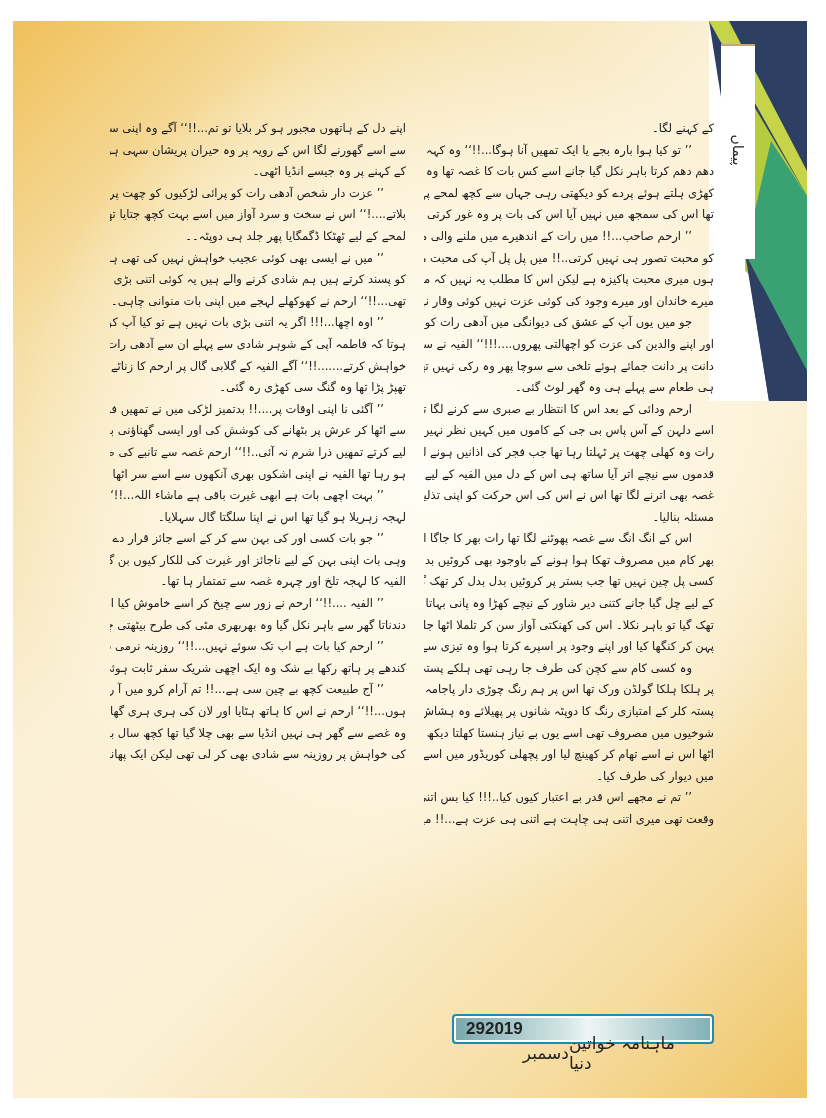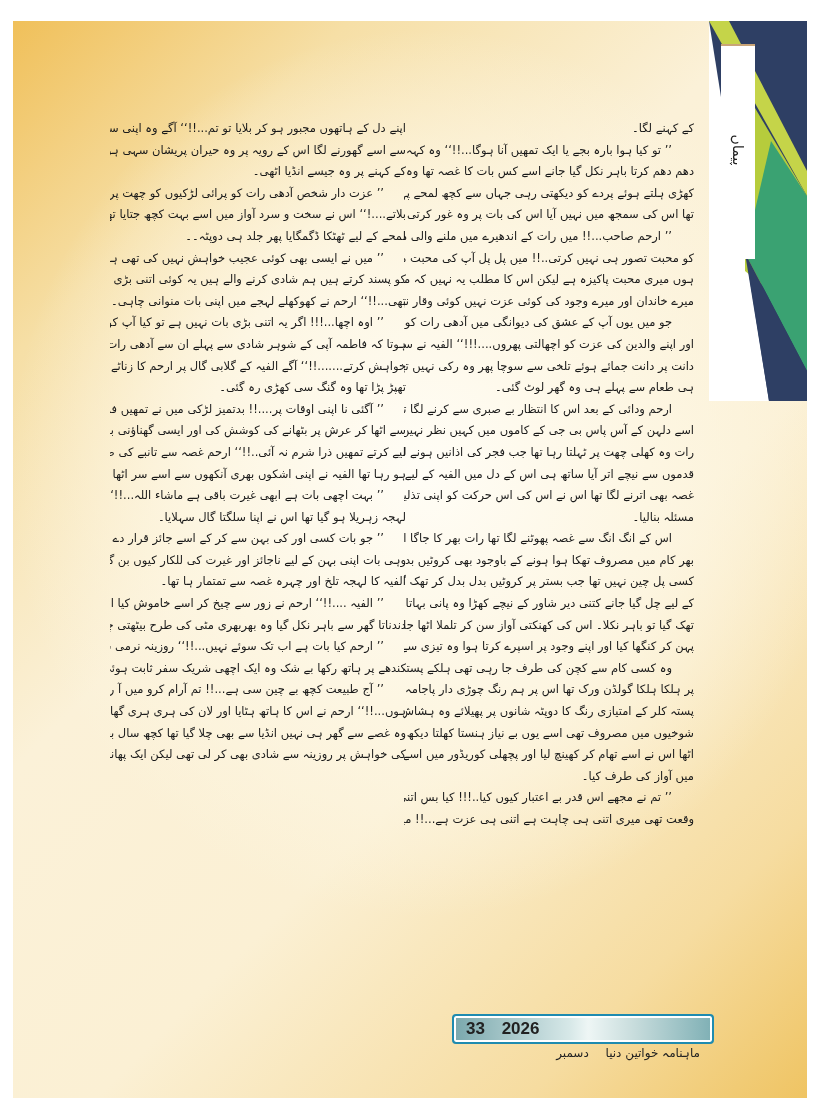--- a/index.html
+++ b/index.html
@@ -48,21 +48,21 @@
       font-family: "DejaVu Sans", sans-serif;
     }
     .column {
       position: absolute;
       top: 118px;
       direction: rtl;
       color: #1a1a1a;
       font-family: "DejaVu Sans", sans-serif;
       font-size: 11.5px;
     }
-    .col-right { left: 404px; width: 290px; }
+    .col-right { left: 424px; width: 290px; }
     .col-left { left: 110px; width: 296px; }
     .line {
       height: 21.6px;
       line-height: 21.6px;
       white-space: nowrap;
       overflow: hidden;
       text-align: justify;
       text-align-last: justify;
     }
     .line.short { text-align-last: right; }
@@ -77,21 +77,21 @@
       box-shadow: inset 0 0 0 2px #ffffff;
       display: flex; align-items: center; justify-content: space-between;
       padding: 0 12px;
       box-sizing: border-box;
       direction: ltr;
     }
     .footer .num {
       font-family: "Liberation Sans", sans-serif;
       font-weight: bold; font-size: 17px; color: #222;
     }
-    .footer .urdu { font-size: 12px; color: #222; margin-top: 48px; }
+    .footer .urdu { font-size: 17px; color: #222; margin-top: 48px; }
   </style>
 </head>
 <body>
 
 <div class="page-bg"></div>
 
 <div class="side-banner">
   <svg width="98" height="380" viewBox="0 0 98 380">
     <rect x="0" y="0" width="98" height="380" fill="#ffffff"></rect>
     <polygon points="0,0 98,0 98,380 60,380" fill="#2e3f64"></polygon>
@@ -133,21 +133,21 @@
     <div class="line">بھر کام میں مصروف تھکا ہوا ہونے کے باوجود بھی کروٹیں بدلتا رہا تھا اسے</div>
     <div class="line">کسی پل چین نہیں تھا جب بستر پر کروٹیں بدل بدل کر تھک گیا تو غسل</div>
     <div class="line">کے لیے چل گیا جانے کتنی دیر شاور کے نیچے کھڑا وہ پانی بہاتا رہا تھا جب</div>
     <div class="line">تھک گیا تو باہر نکلا۔ اس کی کھنکتی آواز سن کر تلملا اٹھا جلدی جلدی کپڑے</div>
     <div class="line short">پہن کر کنگھا کیا اور اپنے وجود پر اسپرے کرتا ہوا وہ تیزی سے باہر آیا۔</div>
     <div class="line indent">وہ کسی کام سے کچن کی طرف جا رہی تھی ہلکے پستہ کلر کی قمیص جس</div>
     <div class="line">پر ہلکا ہلکا گولڈن ورک تھا اس پر ہم رنگ چوڑی دار پاجامہ پہنے گولڈن اور</div>
     <div class="line">پستہ کلر کے امتیازی رنگ کا دوپٹہ شانوں پر پھیلائے وہ ہشاش بشاش سی</div>
     <div class="line">شوخیوں میں مصروف تھی اسے یوں بے نیاز ہنستا کھلتا دیکھ ارحم مزید سلگ</div>
     <div class="line">اٹھا اس نے اسے تھام کر کھینچ لیا اور پچھلی کوریڈور میں اسے دھکیلنے کے انداز</div>
-    <div class="line short">میں آواز کی طرف کیا۔</div>
+    <div class="line short">میں دیوار کی طرف کیا۔</div>
     <div class="line indent">’’ تم نے مجھے اس قدر بے اعتبار کیوں کیا..!!! کیا بس اتنی سی</div>
     <div class="line">وقعت تھی میری اتنی ہی چاہت ہے اتنی ہی عزت ہے...!! میں نے تمھیں</div>
   </div>
 <div class="column col-left" id="col-left">
     <div class="line">اپنے دل کے ہاتھوں مجبور ہو کر بلایا تو تم...!!‘‘ آگے وہ اپنی سرخ آنکھوں</div>
     <div class="line">سے اسے گھورنے لگا اس کے رویہ پر وہ حیران پریشان سہی ہوئی تھی اس</div>
     <div class="line short">کے کہنے پر وہ جیسے انڈیا اٹھی۔</div>
     <div class="line indent">’’ عزت دار شخص آدھی رات کو پرائی لڑکیوں کو چھت پر تن تنہا نہیں</div>
     <div class="line">بلاتے....!‘‘ اس نے سخت و سرد آواز میں اسے بہت کچھ جتایا تھا ارحم ایک</div>
     <div class="line short">لمحے کے لیے ٹھٹکا ڈگمگایا پھر جلد ہی دوپٹہ۔۔</div>
@@ -171,17 +171,17 @@
     <div class="line">دندناتا گھر سے باہر نکل گیا وہ بھربھری مٹی کی طرح بیٹھتی چلی گئی آنسو اپنی</div>
     <div class="line indent">’’ ارحم کیا بات ہے اب تک سوئے نہیں...!!‘‘ روزینہ نرمی سے</div>
     <div class="line">کندھے پر ہاتھ رکھا بے شک وہ ایک اچھی شریک سفر ثابت ہوئی تھی لیکن</div>
     <div class="line indent">’’ آج طبیعت کچھ بے چین سی ہے...!! تم آرام کرو میں آ رہا</div>
     <div class="line">ہوں...!!‘‘ ارحم نے اس کا ہاتھ ہٹایا اور لان کی ہری ہری گھاس پر چلنے لگا</div>
     <div class="line">وہ غصے سے گھر ہی نہیں انڈیا سے بھی چلا گیا تھا کچھ سال بعد اس نے مما پاپا</div>
     <div class="line">کی خواہش پر روزینہ سے شادی بھی کر لی تھی لیکن ایک پھانس سی اس کے</div>
   </div>
 
 <div class="footer">
-  <span class="num">33</span>
-  <span class="num">2026</span>
+  <span class="num">29</span>
+  <span class="num">2019</span>
   <span class="urdu">دسمبر</span>
   <span class="urdu">ماہنامہ خواتین دنیا</span>
 </div>
 
 </body></html>

